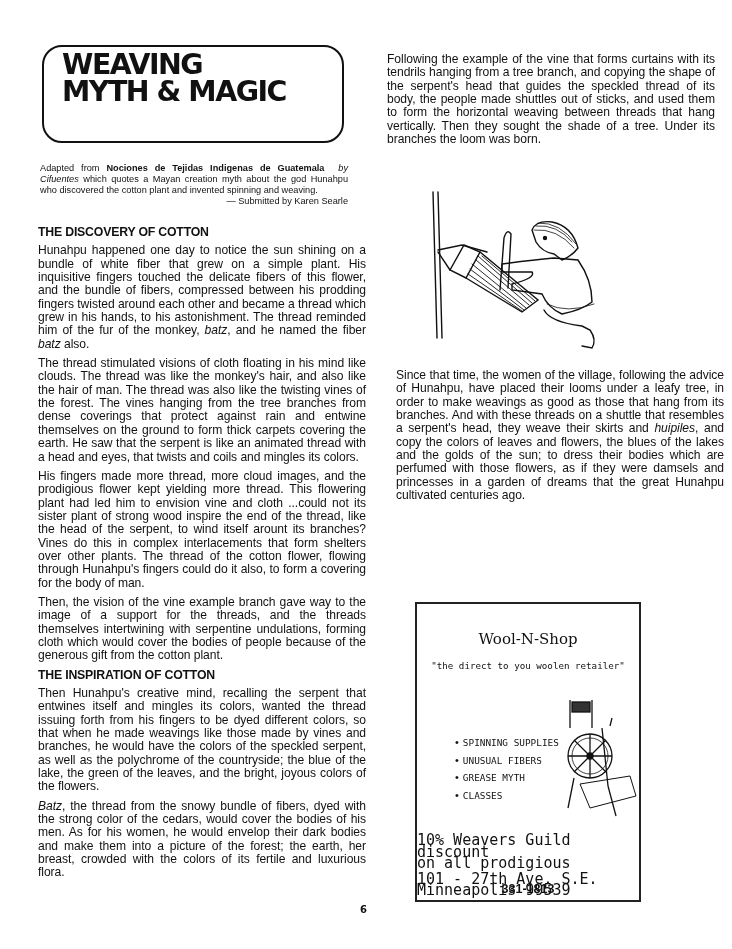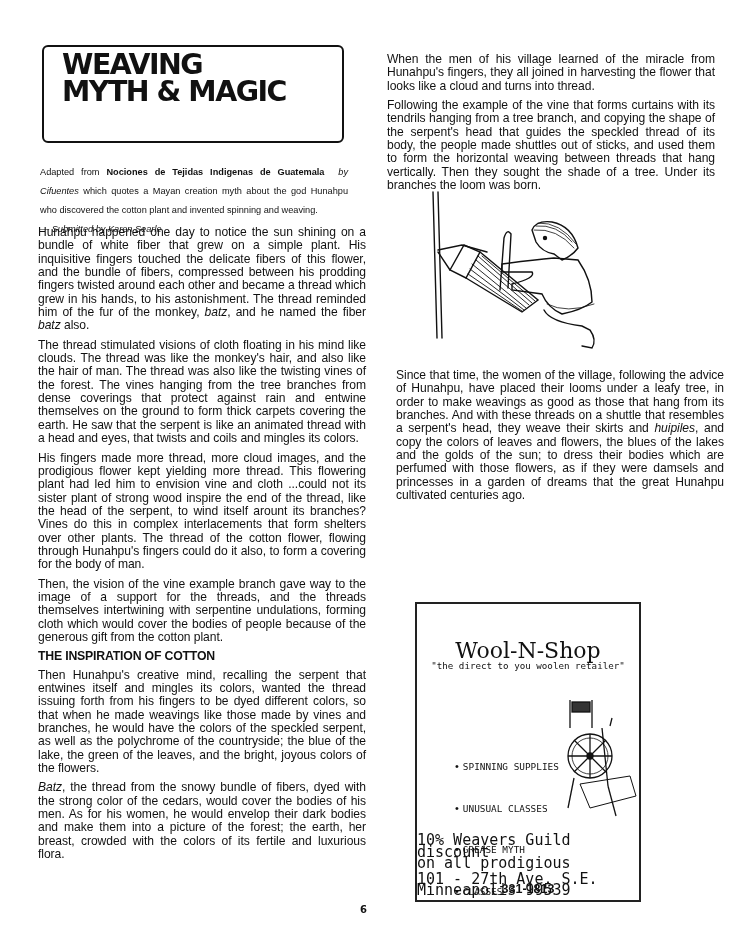--- a/index.html
+++ b/index.html
@@ -1,35 +1,35 @@
 <!DOCTYPE html>
 <html><head>
 <meta charset="utf-8">
 <style>
   html, body { margin:0; padding:0; background:#ffffff; }
   body { width:732px; height:949px; position:relative; overflow:hidden; color:#111; font-family:"Liberation Sans", sans-serif; }
   .abs { position:absolute; }
-  .title-box { left:42px; top:45px; width:298px; height:94px; border:2.5px solid #111; border-radius:6px; }
+  .title-box { left:42px; top:45px; width:298px; height:94px; border:2.5px solid #111; border-radius:20px; }
   .title-text { position:absolute; left:18px; top:4px; font-family:"DejaVu Sans", sans-serif; font-weight:bold; font-size:29px; line-height:27px; letter-spacing:-1.5px; color:#111; transform:scaleX(0.98); transform-origin:left; }
-  .intro { left:40px; top:163px; width:308px; font-size:9.2px; line-height:19px; text-align:justify; }
+  .intro { left:40px; top:163px; width:308px; font-size:9.2px; line-height:11px; text-align:justify; }
   .intro b { font-weight:bold; }
   .intro .by { font-style:italic; }
-  .intro .credit { display:block; text-align:left; font-style:italic; padding-right:0px; }
+  .intro .credit { display:block; text-align:right; padding-right:0px; }
   .col { width:328px; font-size:12.1px; line-height:13.35px; text-align:justify; letter-spacing:-0.05px; }
   .col p { margin:0 0 6px 0; }
   .col h3 { margin:0 0 5px 0; font-size:12.3px; font-weight:bold; letter-spacing:-0.2px; }
   .left-col { left:38px; top:226px; }
   .right-col { left:387px; top:53px; }
   .right-col2 { left:387px; top:369px;margin-left:9px; }
   .illus { left:432px; top:190px; width:180px; height:170px; }
   .ad { left:415px; top:602px; width:222px; height:296px; border:2px solid #222; }
-  .ad-title { position:absolute; left:0; right:0; top:34px; text-align:center; font-family:"DejaVu Serif", serif; font-size:22px; }
+  .ad-title { position:absolute; left:0; right:0; top:26px; text-align:center; font-family:"DejaVu Serif", serif; font-size:15px; }
   .ad-tag { position:absolute; left:0; right:0; top:56px; text-align:center; font-family:"DejaVu Sans Mono", monospace; font-size:9.2px; }
   .ad-list { position:absolute; left:38px; top:132px; margin:0; padding:0; list-style:none; font-family:"DejaVu Sans Mono", monospace; font-size:9.4px; }
-  .ad-list li { height:17.5px;margin-top:24px; }
+  .ad-list li { height:17.5px; }
   .ad-list li::before { content:"\2022"; margin-right:4px; font-family:"Liberation Sans", sans-serif; font-size:11px; }
   .ad-wheel { position:absolute; left:143px; top:94px; width:80px; height:120px; }
   .ad-info { position:absolute; left:0; right:0; top:231px; font-family:"DejaVu Sans Mono", monospace; font-size:15px; line-height:11.5px; }
   .ad-info .gap { height:4px; }
   .ad-phone { position:absolute; left:0; right:0; top:278px; text-align:center; font-family:"Liberation Sans", sans-serif; font-weight:bold; font-size:12.5px; }
   .page-num { left:360px; top:904px; font-family:"DejaVu Sans", sans-serif; font-weight:bold; font-size:10px; }
 </style>
 </head>
 <body>
 
@@ -40,31 +40,31 @@
   </div>
 </div>
 
 <div class="abs intro">
   <span>Adapted from </span><b>Nociones de Tejidas Indigenas de Guatemala</b>&nbsp;&nbsp;<span class="by">by Cifuentes</span>
   <span>which quotes a Mayan creation myth about the god Hunahpu who discovered the cotton plant and invented spinning and weaving.</span>
   <span class="credit">— Submitted by Karen Searle</span>
 </div>
 
 <div class="abs col left-col">
+  <h3>THE DISCOVERY OF COTTON</h3>
   <p><span>Hunahpu happened one day to notice the sun shining on a bundle of white fiber that grew on a simple plant. His inquisitive fingers touched the delicate fibers of this flower, and the bundle of fibers, compressed between his prodding fingers twisted around each other and became a thread which grew in his hands, to his astonishment. The thread reminded him of the fur of the monkey, </span><i>batz</i><span>, and he named the fiber </span><i>batz</i><span> also.</span></p>
   <p>The thread stimulated visions of cloth floating in his mind like clouds.  The thread was like the monkey's hair, and also like the hair of man.  The thread was also like the twisting vines of the forest.  The vines hanging from the tree branches from dense coverings that protect against rain and entwine themselves on the ground to form thick carpets covering the earth.  He saw that the serpent is like an animated thread with a head and eyes, that twists and coils and mingles its colors.</p>
   <p>His fingers made more thread, more cloud images, and the prodigious flower kept yielding more thread.  This flowering plant had led him to envision vine and cloth ...could not its sister plant of strong wood inspire the end of the thread, like the head of the serpent, to wind itself arount its branches? Vines do this in complex interlacements that form shelters over other plants.  The thread of the cotton flower, flowing through Hunahpu's fingers could do it also, to form a covering for the body of man.</p>
   <p>Then, the vision of the vine example branch gave way to the image of a support for the threads, and the threads themselves intertwining with serpentine undulations, forming cloth which would cover the bodies of people because of the generous gift from the cotton plant.</p>
   <h3>THE INSPIRATION OF COTTON</h3>
   <p>Then Hunahpu's creative mind, recalling the serpent that entwines itself and mingles its colors, wanted the thread issuing forth from his fingers to be dyed different colors, so that when he made weavings like those made by vines and branches, he would have the colors of the speckled serpent, as well as the polychrome of the countryside; the blue of the lake, the green of the leaves, and the bright, joyous colors of the flowers.</p>
   <p><i>Batz</i><span>, the thread from the snowy bundle of fibers, dyed with the strong color of the cedars, would cover the bodies of his men. As for his women, he would envelop their dark bodies and make them into  a picture of the forest; the earth, her breast, crowded with the colors of its fertile and luxurious flora.</span></p>
 </div>
 
 <div class="abs col right-col">
-  <p>When the men of his village learned of the miracle from Hunahpu's fingers, they all joined in harvesting the flower that looks like a cloud and turns into thread.</p>
   <p>Following the example of the vine that forms curtains with its tendrils hanging from a tree branch, and copying the shape of the serpent's head that guides the speckled thread of its body, the people made shuttles out of sticks, and used them to form the horizontal weaving between threads that hang vertically. Then they sought the shade of a tree.  Under its branches the loom was born.</p>
 </div>
 
 <svg class="abs illus" viewBox="0 0 180 170" fill="none" stroke="#111" stroke-width="1.4" stroke-linecap="round">
 
   <line x1="1" y1="2" x2="5" y2="148"></line>
   <line x1="6" y1="2" x2="10" y2="148"></line>
 
   <path d="M6 60 L30 55 L55 62"></path>
   <path d="M6 62 L18 80"></path>
@@ -98,21 +98,21 @@
 
 <div class="abs col right-col2">
   <p><span>Since that time, the women of the village, following the advice of Hunahpu, have placed their looms under a leafy tree, in order to make weavings as good as those that hang from its branches.  And with these threads on a shuttle that resembles a serpent's head, they weave their skirts and </span><i>huipiles</i><span>, and copy the colors of leaves and flowers, the blues of the lakes and the golds of the sun; to dress their bodies which are perfumed with those flowers, as if they were damsels and princesses in a garden of dreams that the great Hunahpu cultivated centuries ago.</span></p>
 </div>
 
 <div class="abs ad">
   <div class="ad-title">Wool-N-Shop</div>
   <div class="ad-tag">"the direct to you woolen retailer"</div>
   <ul class="ad-list">
     <li>SPINNING SUPPLIES</li>
-    <li>UNUSUAL CLASSES</li>
+    <li>UNUSUAL FIBERS</li>
     <li>GREASE MYTH</li>
     <li>CLASSES</li>
   </ul>
   <svg class="ad-wheel" viewBox="0 0 80 120" fill="none" stroke="#111" stroke-width="1.3">
     <rect x="12" y="4" width="18" height="10" fill="#333"></rect>
     <line x1="10" y1="2" x2="10" y2="30"></line>
       <line x1="32" y1="2" x2="32" y2="30"></line>
     <circle cx="30" cy="58" r="22"></circle>
       <circle cx="30" cy="58" r="18" stroke-width="0.8"></circle>
     <line x1="30" y1="36" x2="30" y2="80"></line>

